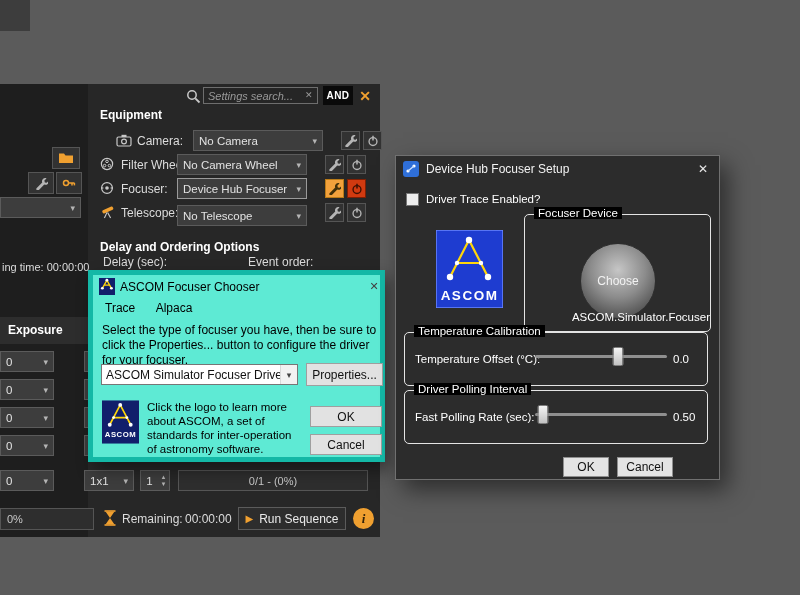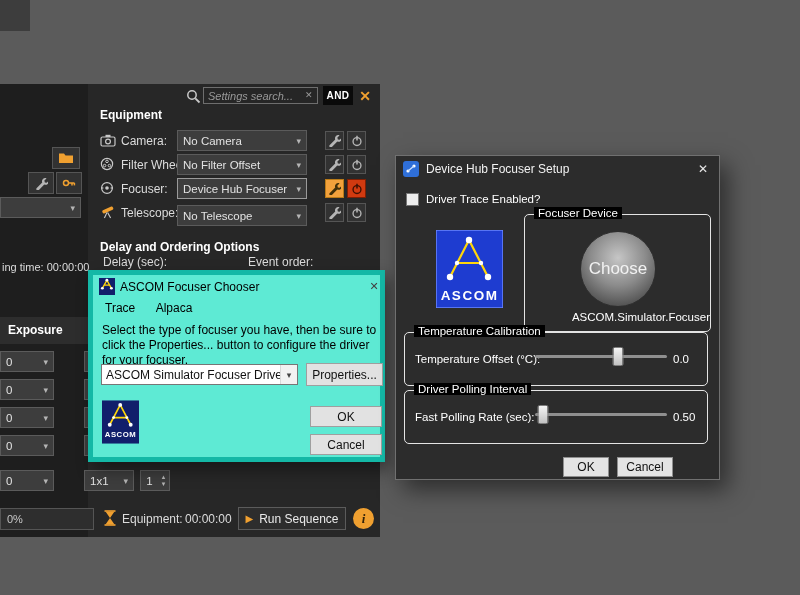--- a/index.html
+++ b/index.html
@@ -48,21 +48,21 @@
   .dh-title{position:absolute;left:30px;top:6px;font-size:12px;color:#f2f2f2;white-space:nowrap}
   .dh-close{position:absolute;left:296px;top:4px;width:22px;height:18px;display:flex;align-items:center;justify-content:center;font-size:12px;color:#e8e8e8}
   .dh-check{position:absolute;left:10px;top:37px;width:13px;height:13px;background:#ededed;border:1px solid #757575}
   .dh-group{position:absolute;border:1px solid #e4e4e4;border-radius:5px}
   .dh-group .legend{position:absolute;top:-8px;left:9px;background:#000000;padding:0 4px;font-size:11.5px;color:#fff;white-space:nowrap}
   .dh-lbl{position:absolute;font-size:11.5px;color:#fff;white-space:nowrap}
   .slider{position:absolute;height:22px}
   .track{position:absolute;left:0;right:0;top:9px;height:3px;background:#8f8f8f;border-radius:2px}
   .thumb{position:absolute;top:1px;width:11px;height:19px;background:linear-gradient(#f4f4f4,#c2c2c2);border:1px solid #7f7f7f;border-radius:2px;transform:translateX(-50%)}
   .dh-btn{position:absolute;display:flex;align-items:center;justify-content:center;background:#e4e4e4;border:1px solid #8f8f8f;color:#111;font-size:12px}
-  .choose{position:absolute;left:55px;top:16px;width:76px;height:76px;border-radius:50%;background:radial-gradient(circle at 50% 35%,#c6c6c6,#8c8c8c 45%,#525252 80%,#404040 100%);border:1px solid #2e2e2e;color:#f2f2f2;font-size:17px;display:flex;align-items:center;justify-content:center}
+  .choose{position:absolute;left:55px;top:28px;width:76px;height:76px;border-radius:50%;background:radial-gradient(circle at 50% 35%,#c6c6c6,#8c8c8c 45%,#525252 80%,#404040 100%);border:1px solid #2e2e2e;color:#f2f2f2;font-size:12px;display:flex;align-items:center;justify-content:center}
   .dev-id{position:absolute;left:0;right:0;bottom:8px;text-align:right;font-size:11.5px;color:#fff}
 </style>
 </head>
 <body>
 
 <div class="corner"></div>
 
 <div class="app">
   <div class="main-panel"></div>
 
@@ -70,21 +70,21 @@
       <circle cx="6" cy="6" r="4.2" fill="none" stroke="#c9c9c9" stroke-width="1.5"></circle>
       <line x1="9.3" y1="9.3" x2="13.5" y2="13.5" stroke="#c9c9c9" stroke-width="1.8"></line>
     </svg>
   <input class="search-input" placeholder="Settings search..." style="">
   <span class="clear-x">✕</span>
   <div class="and-btn">AND</div>
   <div class="close-orange">✕</div>
 
   <span class="hdr" style="left:100px;top:24px">Equipment</span>
 
-  <div class="abs" style="left:0;top:46px;width:380px;height:21px">
+  <div class="abs" style="left:16px;top:46px;width:380px;height:21px">
     <svg class="abs" style="left:100px;top:4px" width="16" height="13" viewBox="0 0 16 13">
         <rect x="1" y="3" width="14" height="9" rx="1.5" fill="none" stroke="#c9c9c9" stroke-width="1.2"></rect>
         <rect x="5.5" y="0.8" width="5" height="2.2" fill="#c9c9c9"></rect>
         <circle cx="8" cy="7.5" r="2.4" fill="none" stroke="#c9c9c9" stroke-width="1.2"></circle>
       </svg>
     <span class="lbl" style="left:121px;top:4px">Camera:</span>
     <div class="dk-combo" style="left:177px;top:0;width:130px">
       <span>No Camera</span>
       <span class="arr">▾</span>
     </div>
@@ -103,21 +103,21 @@
 
   <div class="abs" style="left:0;top:70px;width:380px;height:21px">
     <svg class="abs" style="left:100px;top:3px" width="14" height="14" viewBox="0 0 14 14">
         <circle cx="7" cy="7" r="5.6" fill="none" stroke="#c9c9c9" stroke-width="1.2"></circle>
         <circle cx="7" cy="4.4" r="1.3" fill="none" stroke="#c9c9c9" stroke-width="1"></circle>
         <circle cx="4.6" cy="8.6" r="1.3" fill="none" stroke="#c9c9c9" stroke-width="1"></circle>
         <circle cx="9.4" cy="8.6" r="1.3" fill="none" stroke="#c9c9c9" stroke-width="1"></circle>
       </svg>
     <span class="lbl" style="left:121px;top:4px">Filter Wheel:</span>
     <div class="dk-combo" style="left:177px;top:0;width:130px">
-      <span>No Filter Offset</span>
+      <span>No Camera Wheel</span>
       <span class="arr">▾</span>
     </div>
     <div class="sm-btn" style="left:325px;top:1px;width:19px;height:19px">
       <svg width="13" height="13" viewBox="0 0 14 14">
           <path d="M11.7 1.1a3.6 3.6 0 0 0-3.9 4.9L1.9 11.9a1.55 1.55 0 0 0 2.2 2.2l5.9-5.9a3.6 3.6 0 0 0 4.8-4.2L12.5 6.3l-1.9-.5-.5-1.9 2.3-2.3a3.6 3.6 0 0 0-.7-.5z" fill="currentColor"></path>
         </svg>
     </div>
     <div class="sm-btn" style="left:347px;top:1px;width:19px;height:19px">
       <svg width="12" height="12" viewBox="0 0 14 14">
           <circle cx="7" cy="7.6" r="4.6" fill="none" stroke="currentColor" stroke-width="1.6"></circle>
@@ -251,30 +251,33 @@
       <span>1x1</span>
       <span class="arr">▾</span>
     </div>
   <div class="stepper" style="left:140px;top:386px;width:30px">
     <span class="val">1</span>
     <span class="arrs">
         <span>▲</span>
         <span>▼</span>
       </span>
   </div>
+  <div class="bar" style="left:178px;top:386px;width:190px;height:21px;justify-content:center">
+    <span>0/1 - (0%)</span>
+  </div>
 
   <div class="bar" style="left:0;top:424px;width:94px;height:22px;padding-left:6px">
     <span>0%</span>
   </div>
   <svg class="abs" style="left:104px;top:426px" width="12" height="16" viewBox="0 0 12 16">
       <path d="M1.5 1.5h9l-4.5 6.5z M1.5 14.5h9L6 8z" fill="#f0a030"></path>
       <line x1="0.5" y1="1" x2="11.5" y2="1" stroke="#f0a030" stroke-width="1.6"></line>
       <line x1="0.5" y1="15" x2="11.5" y2="15" stroke="#f0a030" stroke-width="1.6"></line>
     </svg>
-  <span class="lbl" style="left:122px;top:428px">Equipment:</span>
+  <span class="lbl" style="left:122px;top:428px">Remaining:</span>
   <span class="lbl" style="left:185px;top:428px">00:00:00</span>
   <div class="run-btn">
     <span class="play">▶</span>
     <span>Run Sequence</span>
   </div>
   <div class="info-circle">i</div>
 </div>
 
 <div class="dlg-light">
   <svg class="abs" style="left:6px;top:3px" width="16" height="17" viewBox="0 0 67 78" preserveAspectRatio="none">
@@ -303,20 +306,21 @@
   <svg class="abs" style="left:9px;top:125px" width="37" height="44" viewBox="0 0 67 78">
       <rect width="67" height="78" fill="#111f6b"></rect>
       <path d="M33 8 L14 44 M33 8 L52 44 M21 31 L45 31" stroke="#ffd60a" stroke-width="3" fill="none"></path>
       <circle cx="33" cy="8" r="3.5" fill="#fff"></circle>
       <circle cx="14" cy="44" r="3.5" fill="#fff"></circle>
       <circle cx="52" cy="44" r="3.5" fill="#fff"></circle>
       <circle cx="21" cy="31" r="2.5" fill="#fff"></circle>
       <circle cx="45" cy="31" r="2.5" fill="#fff"></circle>
       <text x="33.5" y="66" text-anchor="middle" font-family="Liberation Sans, sans-serif" font-size="14" font-weight="bold" fill="#fff" letter-spacing="1">ASCOM</text>
     </svg>
+  <div class="lt-text" style="left:54px;top:125px;width:155px;font-size:11.5px;line-height:14px">Click the logo to learn more about ASCOM, a set of standards for inter-operation of astronomy software.</div>
 
   <div class="lt-btn" style="left:217px;top:131px;width:72px;height:21px">OK</div>
   <div class="lt-btn" style="left:217px;top:159px;width:72px;height:21px">Cancel</div>
 </div>
 
 <div class="dlg-dark">
   <svg class="abs" style="left:7px;top:5px" width="16" height="16" viewBox="0 0 16 16">
       <rect width="16" height="16" rx="3" fill="#2f6fd8"></rect>
       <circle cx="5" cy="10" r="1.6" fill="#fff"></circle>
       <circle cx="11" cy="5" r="1.6" fill="#fff"></circle>

